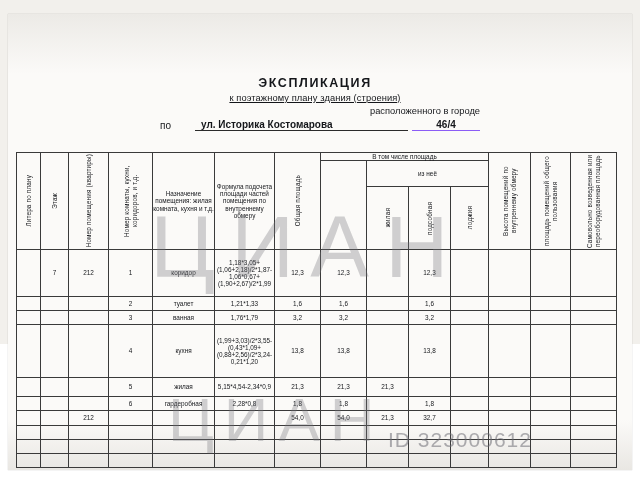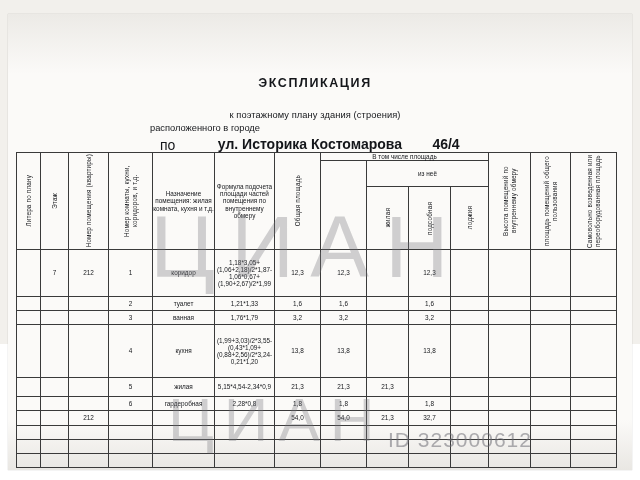--- a/index.html
+++ b/index.html
@@ -46,54 +46,57 @@
     text-align: center;
     color: #14161a;
   }
   .title {
     font-size: 12.5px;
     letter-spacing: 1.6px;
     font-weight: 700;
   }
   .subtitle {
     font-size: 9.3px;
-    margin-top: 20px;
+    margin-top: 3px;
     letter-spacing: 0.1px;
+    text-decoration: underline;
   }
   .addr-row {
     display: flex;
     align-items: flex-end;
-    justify-content: flex-start;
+    justify-content: center;
     margin-top: 3px;
     font-size: 9.3px;
     gap: 10px;
+    flex-direction: column;
   }
   .addr-label { white-space: nowrap; }
   .addr-value {
     font-weight: 700;
     border-bottom: 1px solid #2b2b2b;
     padding: 0 10px 0 10px;
     min-width: 110px;
     text-align: center;
   }
   .street-row {
     display: flex;
     align-items: flex-end;
     justify-content: flex-start;
     margin-top: 3px;
-    font-size: 14px;
+    font-size: 10px;
     gap: 4px;
     padding-left: 10px;
   }
   .street-value {
     font-weight: 700;
     border-bottom: 1px solid #2b2b2b;
     padding: 0 6px;
     flex: 1;
-    text-align: right;
+    text-align: left;
+    margin-left: 20px;
   }
   .house-value {
     font-weight: 700;
     border-bottom: 1px solid #8b5cf6;
     padding: 0 4px;
     width: 60px;
     text-align: center;
   }
 
   

